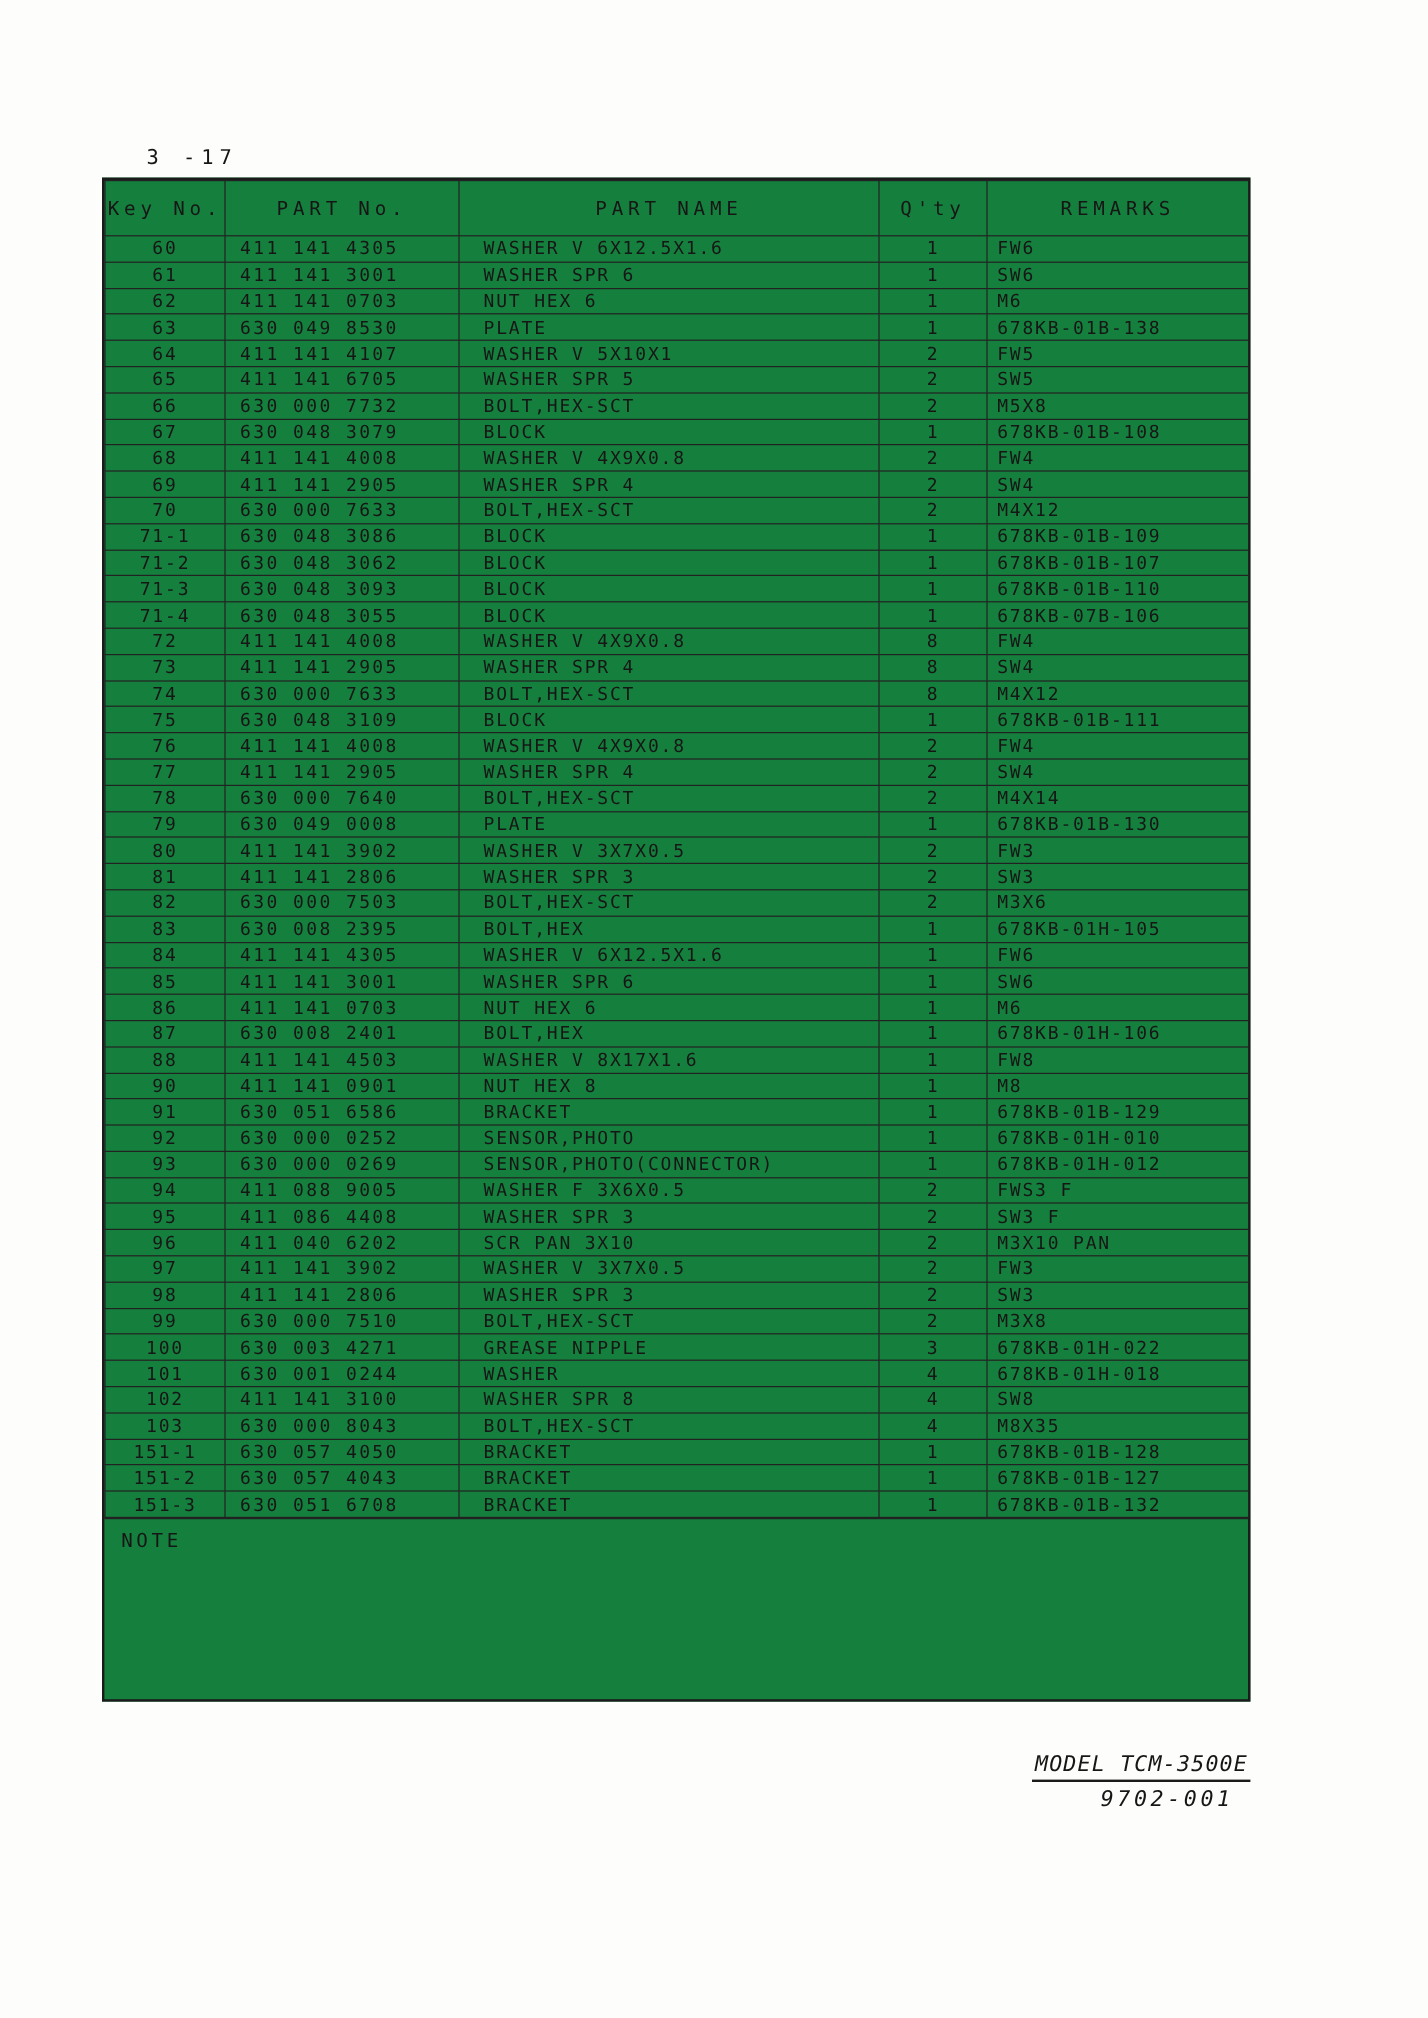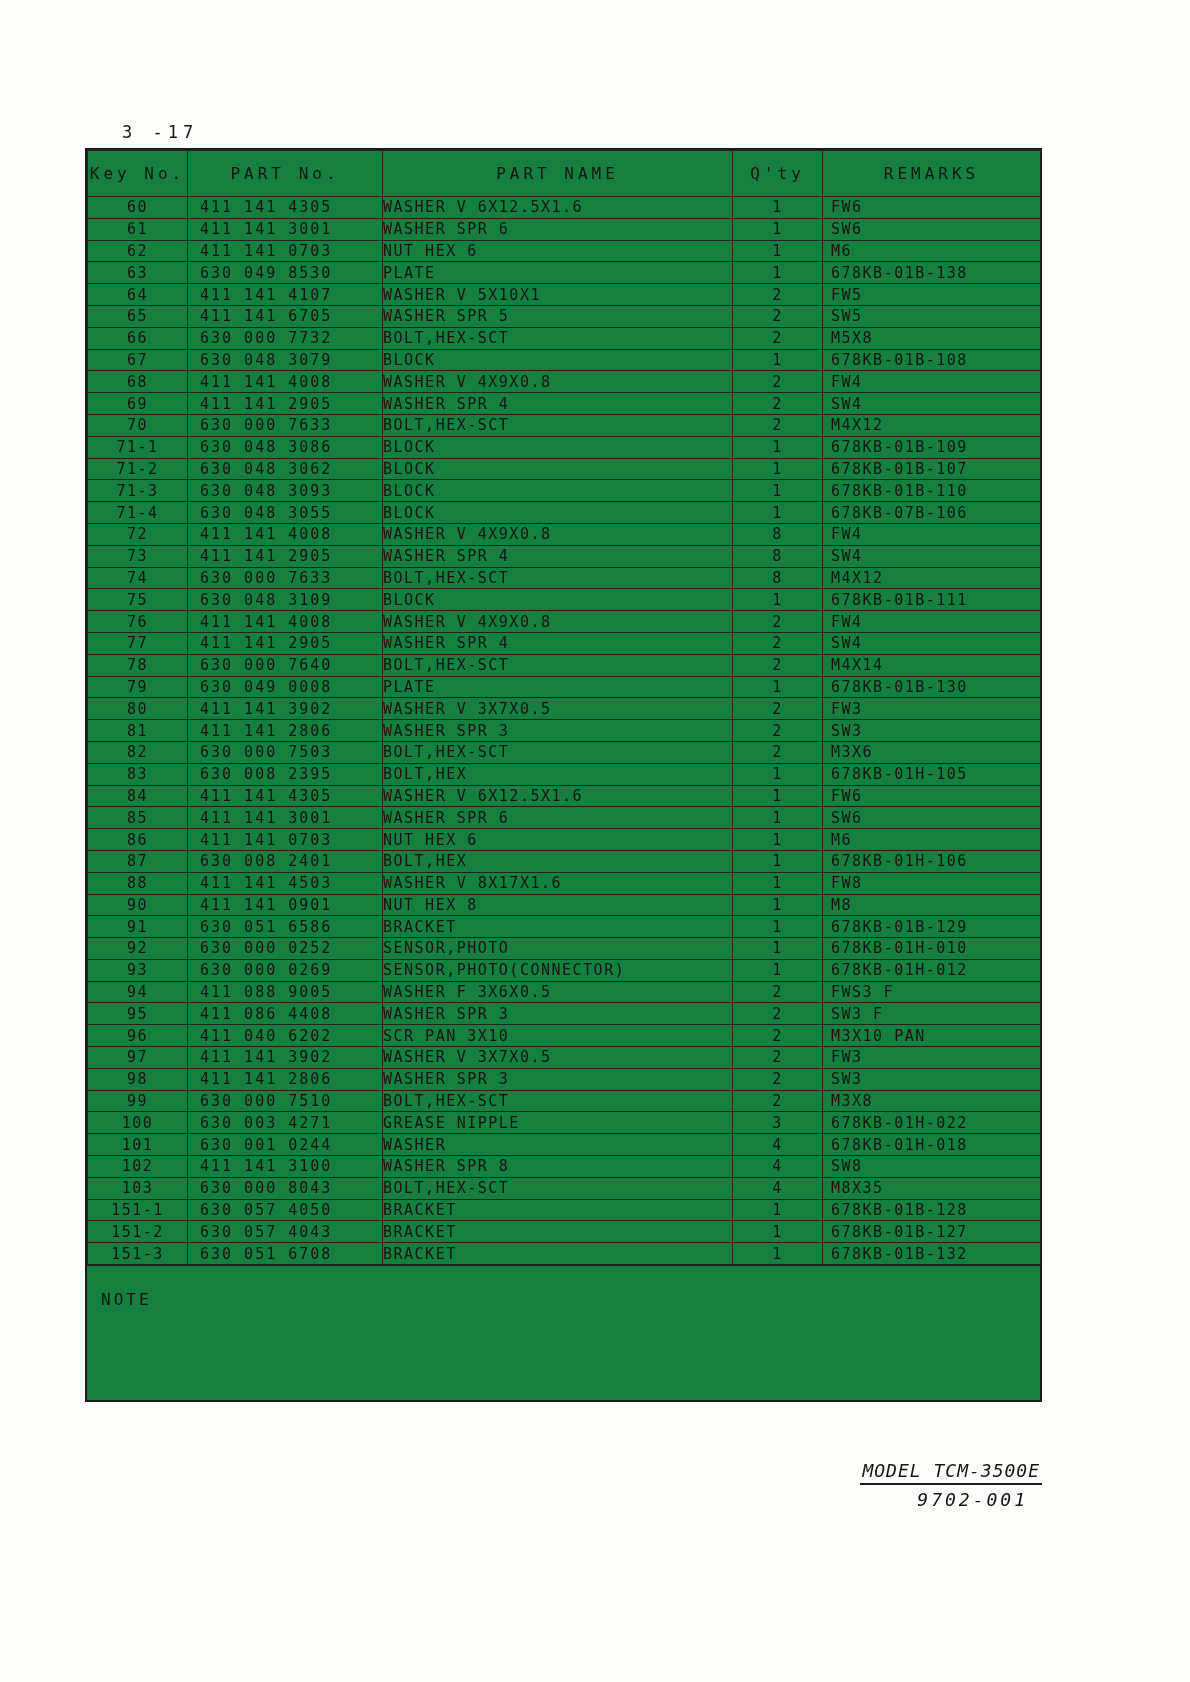--- a/index.html
+++ b/index.html
@@ -25,30 +25,30 @@
   thead th {
     height:46px; font-weight:normal; font-size:16px; letter-spacing:4px;
     text-align:center; vertical-align:middle;
   }
   tbody td {
     height:21.8px; font-size:15px; letter-spacing:1.5px;
     vertical-align:middle; padding:0 7px;
   }
   td.c-key   { text-align:center; padding:0; }
   td.c-part  { text-align:left;  padding-left:12px; letter-spacing:2px; }
-  td.c-name  { text-align:left;  padding-left:0; }
+  td.c-name  { text-align:left;  padding-left:20px; }
   td.c-qty   { text-align:center; padding:0; }
   td.c-rem   { text-align:left;  padding-left:8px; }
   col.w-key  { width:100px; }
   col.w-part { width:195px; }
   col.w-name { width:350px; }
   col.w-qty  { width:90px; }
   col.w-rem  { width:218px; }
   .note-area {
-    height:135px; padding:24px 14px;
+    height:151px; padding:8px 14px;
     font-size:16px; letter-spacing:3px;
     border-top:1.5px solid #222;
   }
   .footer {
     position:absolute; right:148px; top:1460px; text-align:right;font-style:italic;
   }
   .model-line {
     display:inline-block;
     font-size:18px; letter-spacing:1px;
     border-bottom:2px solid #1b1b1b;

